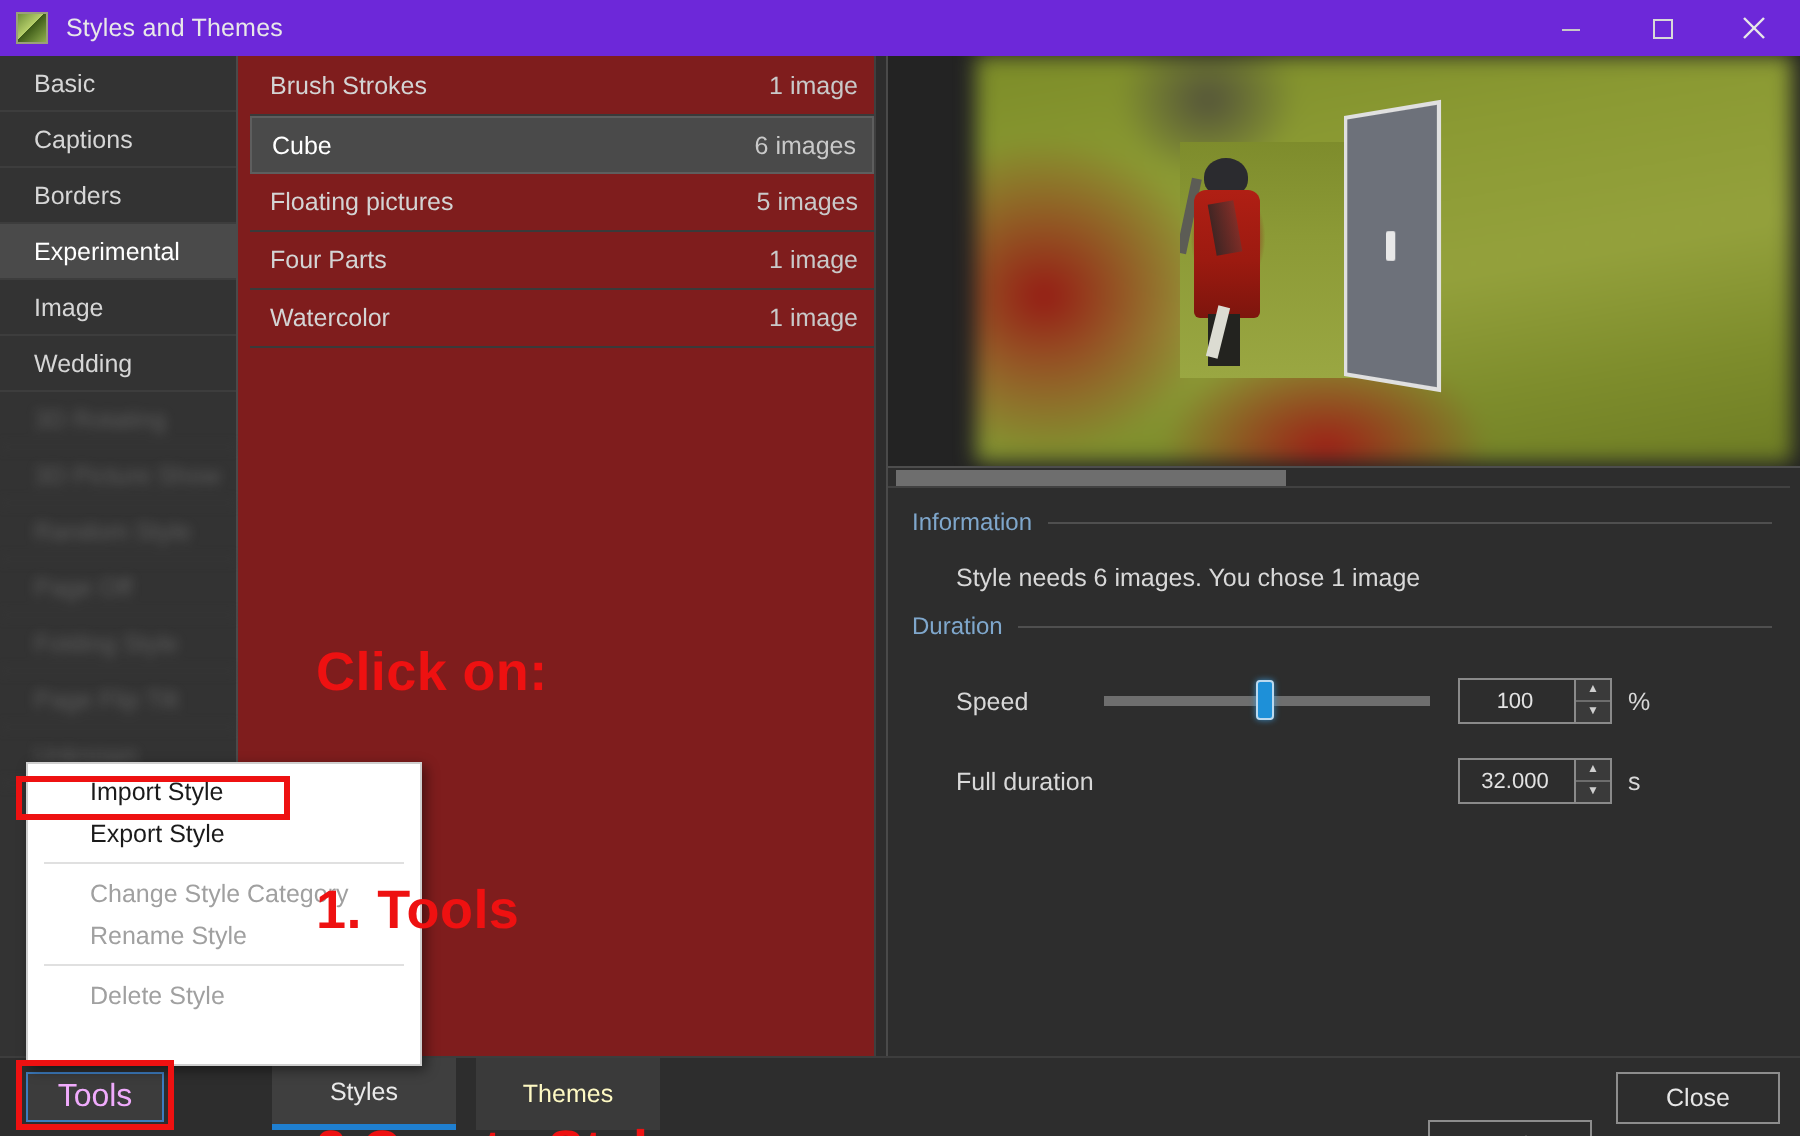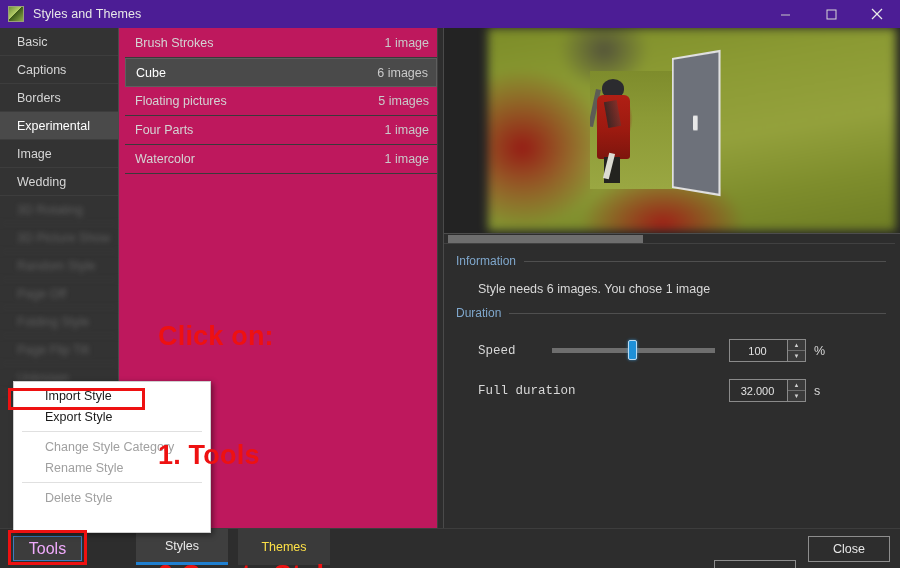--- a/index.html
+++ b/index.html
@@ -12,21 +12,21 @@
   #app {
     position: relative;
     width: 900px; height: 568px;
     background: #2d2d2d;
     color: #d4d4d4;
   }
 
   
   .titlebar {
     position: absolute; left: 0; top: 0; width: 900px; height: 28px;
-    background: #4c1d95;
+    background: #6d28d9;
     display: flex; align-items: center;
   }
   .title-icon {
     width: 16px; height: 16px; margin-left: 8px; margin-right: 9px;
     border: 1px solid #9aa07a;
     background: linear-gradient(135deg, #6f8f3a 0%, #b6cf6a 45%, #3d5a18 46%, #8fae4d 100%);
     position: relative; flex: 0 0 auto;
   }
   .title-text {
     font-size: 12.5px; color: #e8e8e8; letter-spacing: .1px;
@@ -55,21 +55,21 @@
   .cat.active { background: #4a4a4a; color: #ffffff; }
   .cat.blurred {
     color: rgba(190,190,190,0.30);
     filter: blur(2.6px);
     border-bottom-color: #3a3a3a;
   }
 
   
   .listpanel {
     position: absolute; left: 119px; top: 28px; width: 325px; bottom: 40px;
-    background: #be185d;
+    background: #7f1d1d;
     border-right: 1px solid #4a4a4a;
   }
   .style-row {
     position: relative;
     height: 29px; margin: 0 6px;
     display: flex; align-items: center; justify-content: space-between;
     padding: 0 8px 0 10px;
     font-size: 12.5px; color: #d4d4d4;
     border-bottom: 1px solid #3a3a3a;
   }
@@ -182,21 +182,21 @@
   }
   .group-line { flex: 1; height: 1px; background: #4f4f4f; }
   .info-text {
     margin-top: 14px; margin-left: 22px;
     font-size: 12.5px; color: #d8d8d8;
   }
   .row {
     display: flex; align-items: center;
     margin-left: 22px;
   }
-  .row-label { width: 74px; font-size: 12.5px; color: #d8d8d8; font-family: Liberation Mono, monospace; }
+  .row-label { width: 74px; font-size: 12.5px; color: #d8d8d8; }
 
   .slider {
     position: relative; width: 163px; height: 5px;
     background: #6e6e6e; margin-right: 14px;
   }
   .slider-thumb {
     position: absolute; left: 76px; top: -8px;
     width: 9px; height: 20px;
     background: #1e90d8; border: 1px solid #bcd9ee; border-radius: 2px;
     box-shadow: 0 0 3px rgba(60,160,230,.8);
@@ -238,21 +238,21 @@
     background: #3c3c3c; border: 1px solid #3d7cbf;
     font-size: 16px; color: #f0abfc;
   }
   .tools-highlight {
     position: absolute; left: 8px; top: 2px; width: 79px; height: 35px;
     border: 3px solid #ee1111; z-index: 25;
   }
   .tab {
     position: absolute; top: 0; height: 36px;
     display: flex; align-items: center; justify-content: center;
-    font-size: 12.5px; color: #fde047;
+    font-size: 12.5px; color: #fef9c3;
   }
   .tab-styles {
     left: 136px; width: 92px;
     background: #3f3f3f; color: #eaeaea;
     border-bottom: 3px solid #1f7fd0;
   }
   .tab-themes { left: 238px; width: 92px; background: #3a3a3a; }
   .btn {
     position: absolute; top: 7px; height: 26px; width: 82px;
     display: flex; align-items: center; justify-content: center;

